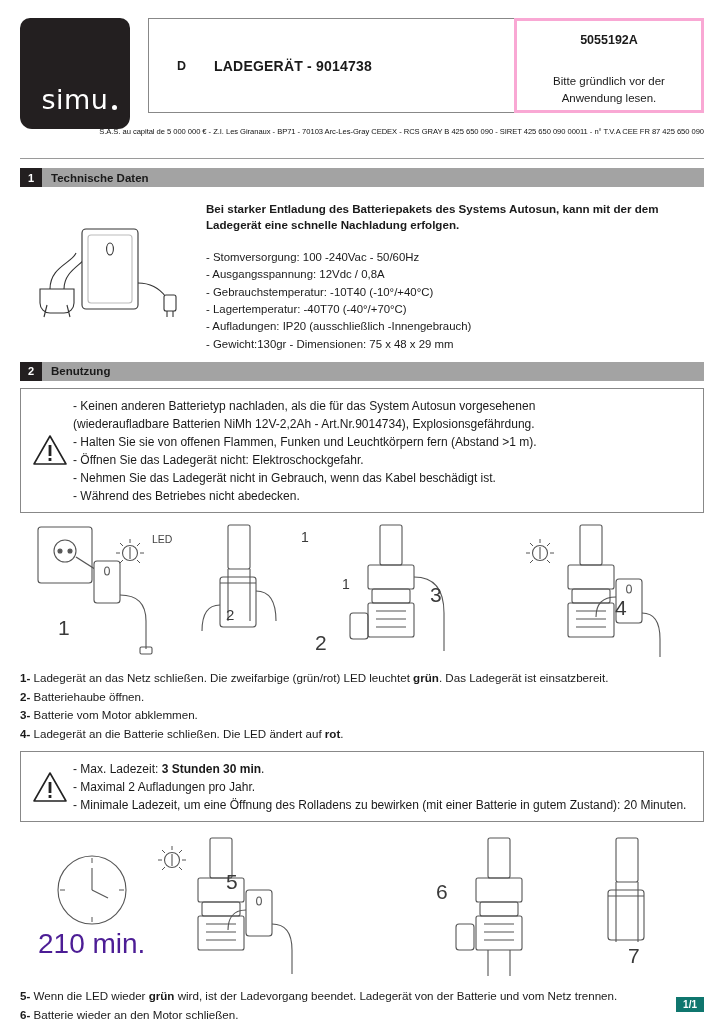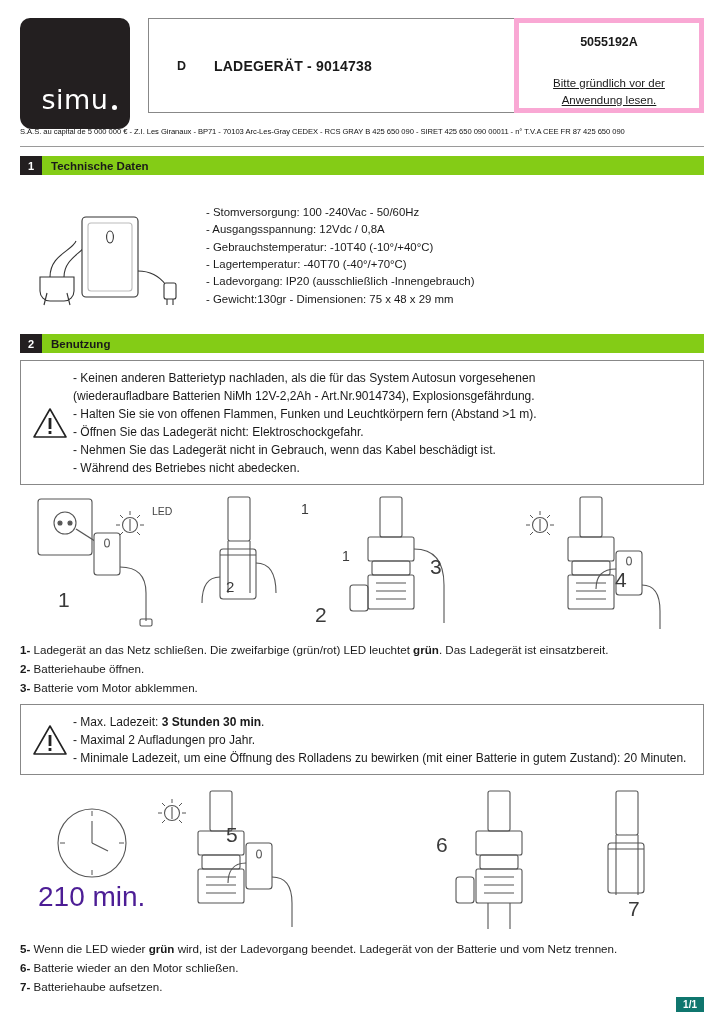--- a/index.html
+++ b/index.html
@@ -64,48 +64,47 @@
     margin-right: 28px;
   }
   .title-main {
     font-size: 14px;
     font-weight: bold;
     letter-spacing: 0.2px;
   }
   .ref-box {
     width: 190px;
     flex: 0 0 190px;
-    border: 5px solid #f9a8d4;
+    border: 3px solid #f9a8d4;
     margin-left: -1px;
     height: 95px;
     display: flex;
     flex-direction: column;
     align-items: center;
     padding-top: 12px;
   }
   .ref-code {
     font-size: 12.5px;
     font-weight: bold;
   }
   .ref-note {
     margin-top: 26px;
     font-size: 11.5px;
     text-align: center;
     line-height: 1.45;
     padding: 0 12px;
-    text-decoration: underline;
   }
 
   .legal {
     margin-top: 9px;
     font-size: 7.6px;
-    text-align: left;
+    text-align: right;
     color: #111;
     letter-spacing: -0.05px;
-    padding-bottom: 10px;
+    padding-bottom: 22px;
     border-bottom: 1px solid #9a9a9a;
   }
 
   
   .section-head {
     display: flex;
     align-items: stretch;
     margin-top: 9px;
     height: 19px;
   }
@@ -115,21 +114,21 @@
     color: #fff;
     font-size: 11px;
     font-weight: bold;
     display: flex;
     align-items: center;
     justify-content: center;
     flex: 0 0 22px;
   }
   .section-title {
     flex: 1 1 auto;
-    background: #84cc16;
+    background: #a3a3a3;
     font-size: 11.5px;
     font-weight: bold;
     display: flex;
     align-items: center;
     padding-left: 9px;
   }
 
   
   .sec1 {
     display: flex;
@@ -264,26 +263,27 @@
           <ellipse cx="90" cy="52" rx="3.4" ry="6" fill="#fff"></ellipse>
 
           <path d="M118 86 C 132 86, 140 92, 146 100" fill="none"></path>
           <rect x="144" y="98" width="12" height="16" rx="2"></rect>
           <line x1="147" y1="114" x2="147" y2="120"></line>
           <line x1="153" y1="114" x2="153" y2="120"></line>
         </g>
       </svg>
     </div>
     <div class="sec1-text">
+      <div class="lead">Bei starker Entladung des Batteriepakets des Systems Autosun, kann mit der dem Ladegerät eine schnelle Nachladung erfolgen.</div>
       <div class="specs">
         <div>- Stomversorgung: 100 -240Vac - 50/60Hz</div>
         <div>- Ausgangsspannung: 12Vdc / 0,8A</div>
         <div>- Gebrauchstemperatur: -10T40 (-10°/+40°C)</div>
         <div>- Lagertemperatur: -40T70 (-40°/+70°C)</div>
-        <div>- Ladevorgang: IP20 (ausschließlich -Innengebrauch)</div>
+        <div>- Aufladungen: IP20 (ausschließlich -Innengebrauch)</div>
         <div>- Gewicht:130gr - Dimensionen: 75 x 48 x 29 mm</div>
       </div>
     </div>
   </div>
 
   <div class="section-head">
     <div class="section-num">2</div>
     <div class="section-title">Benutzung</div>
   </div>
 
@@ -382,20 +382,23 @@
   <div class="instr">
     <div>
       <b>1- </b><span>Ladegerät an das Netz schließen. Die zweifarbige (grün/rot) LED leuchtet </span><b>grün</b><span>. Das Ladegerät ist einsatzbereit.</span>
     </div>
     <div>
       <b>2- </b><span>Batteriehaube öffnen.</span>
     </div>
     <div>
       <b>3- </b><span>Batterie vom Motor abklemmen.</span>
     </div>
+    <div>
+      <b>4- </b><span>Ladegerät an die Batterie schließen. Die LED ändert auf </span><b>rot</b><span>.</span>
+    </div>
   </div>
 
   <div class="warn-box">
     <div class="warn-icon">
       <svg width="36" height="32" viewBox="0 0 36 32">
         <path d="M18 2 L34 30 L2 30 Z" fill="#fff" stroke="#222" stroke-width="1.6" stroke-linejoin="round"></path>
         <rect x="16.6" y="11" width="2.8" height="11" fill="#222"></rect>
         <rect x="16.6" y="24" width="2.8" height="3" fill="#222"></rect>
       </svg>
     </div>

